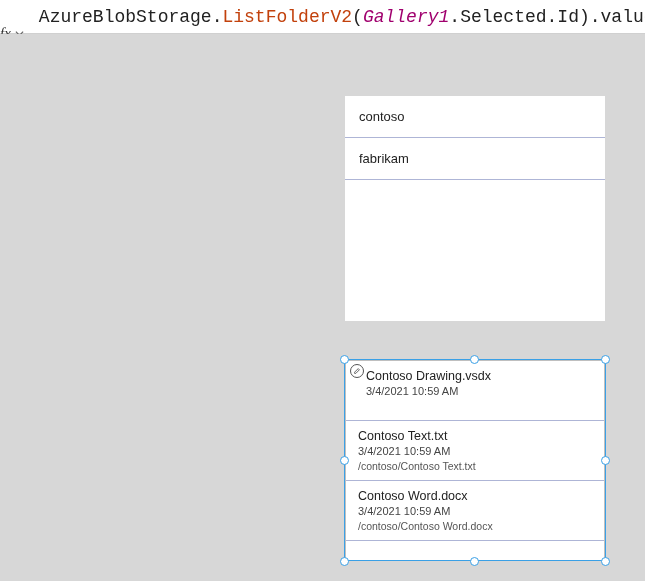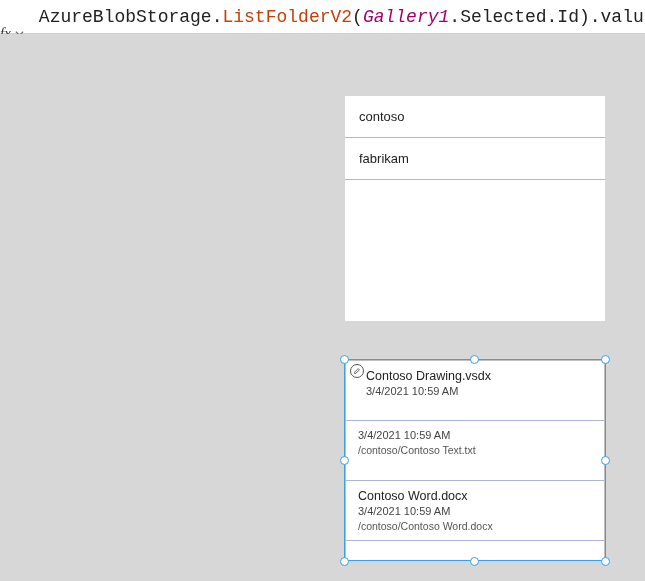--- a/index.html
+++ b/index.html
@@ -151,20 +151,21 @@
   </div>
 
   <div class="gallery2-wrap">
 
     <div class="gallery2">
       <div class="g2-item" style="padding-left:20px;">
         <div class="g2-name">Contoso Drawing.vsdx</div>
         <div class="g2-date">3/4/2021 10:59 AM</div>
       </div>
       <div class="g2-item">
+        <div class="g2-name">Contoso Text.txt</div>
         <div class="g2-date">3/4/2021 10:59 AM</div>
         <div class="g2-path">/contoso/Contoso Text.txt</div>
       </div>
       <div class="g2-item">
         <div class="g2-name">Contoso Word.docx</div>
         <div class="g2-date">3/4/2021 10:59 AM</div>
         <div class="g2-path">/contoso/Contoso Word.docx</div>
       </div>
     </div>
 

